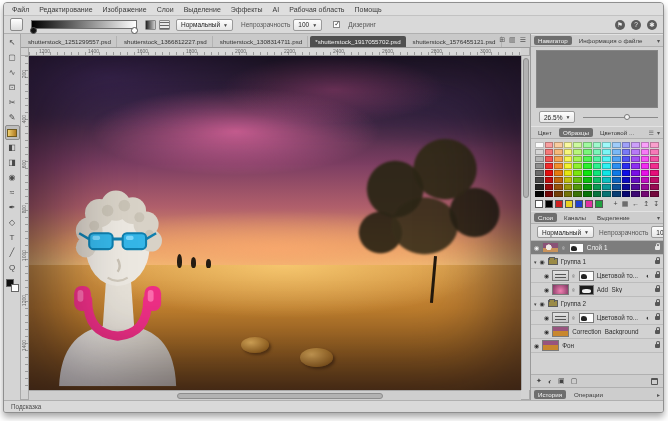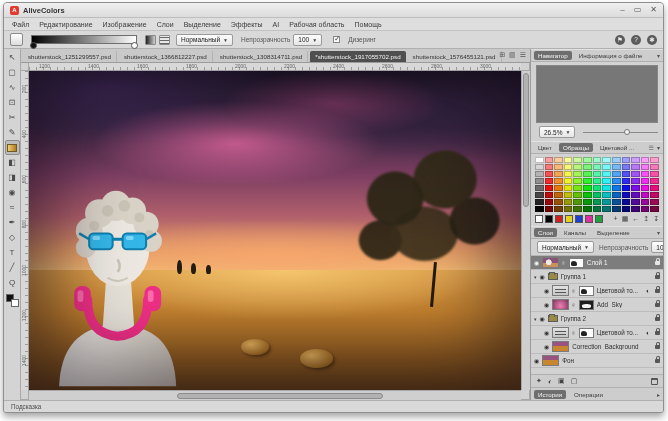--- a/index.html
+++ b/index.html
@@ -182,29 +182,20 @@
       <rect x="48" y="150" width="20" height="30" rx="9" fill="#ef2f86"></rect>
       <rect x="132" y="150" width="20" height="30" rx="9" fill="#ef2f86"></rect>
       <rect x="52" y="155" width="7" height="14" rx="3.5" fill="#ff7cb8" opacity=".8"></rect>
       <rect x="136" y="155" width="7" height="14" rx="3.5" fill="#ff7cb8" opacity=".8"></rect>
     </symbol>
   </defs>
 </svg>
 
 <div class="window">
 
-  <div class="titlebar">
-    <div class="logo">A</div>
-    <div class="apptitle">AliveColors</div>
-    <div class="winbtns">
-      <span>–</span>
-      <span>▭</span>
-      <span>✕</span>
-    </div>
-  </div>
 
   <div class="menubar">
       <span class="menu-item">Файл</span>
       <span class="menu-item">Редактирование</span>
       <span class="menu-item">Изображение</span>
       <span class="menu-item">Слои</span>
       <span class="menu-item">Выделение</span>
       <span class="menu-item">Эффекты</span>
       <span class="menu-item">AI</span>
       <span class="menu-item">Рабочая область</span>

